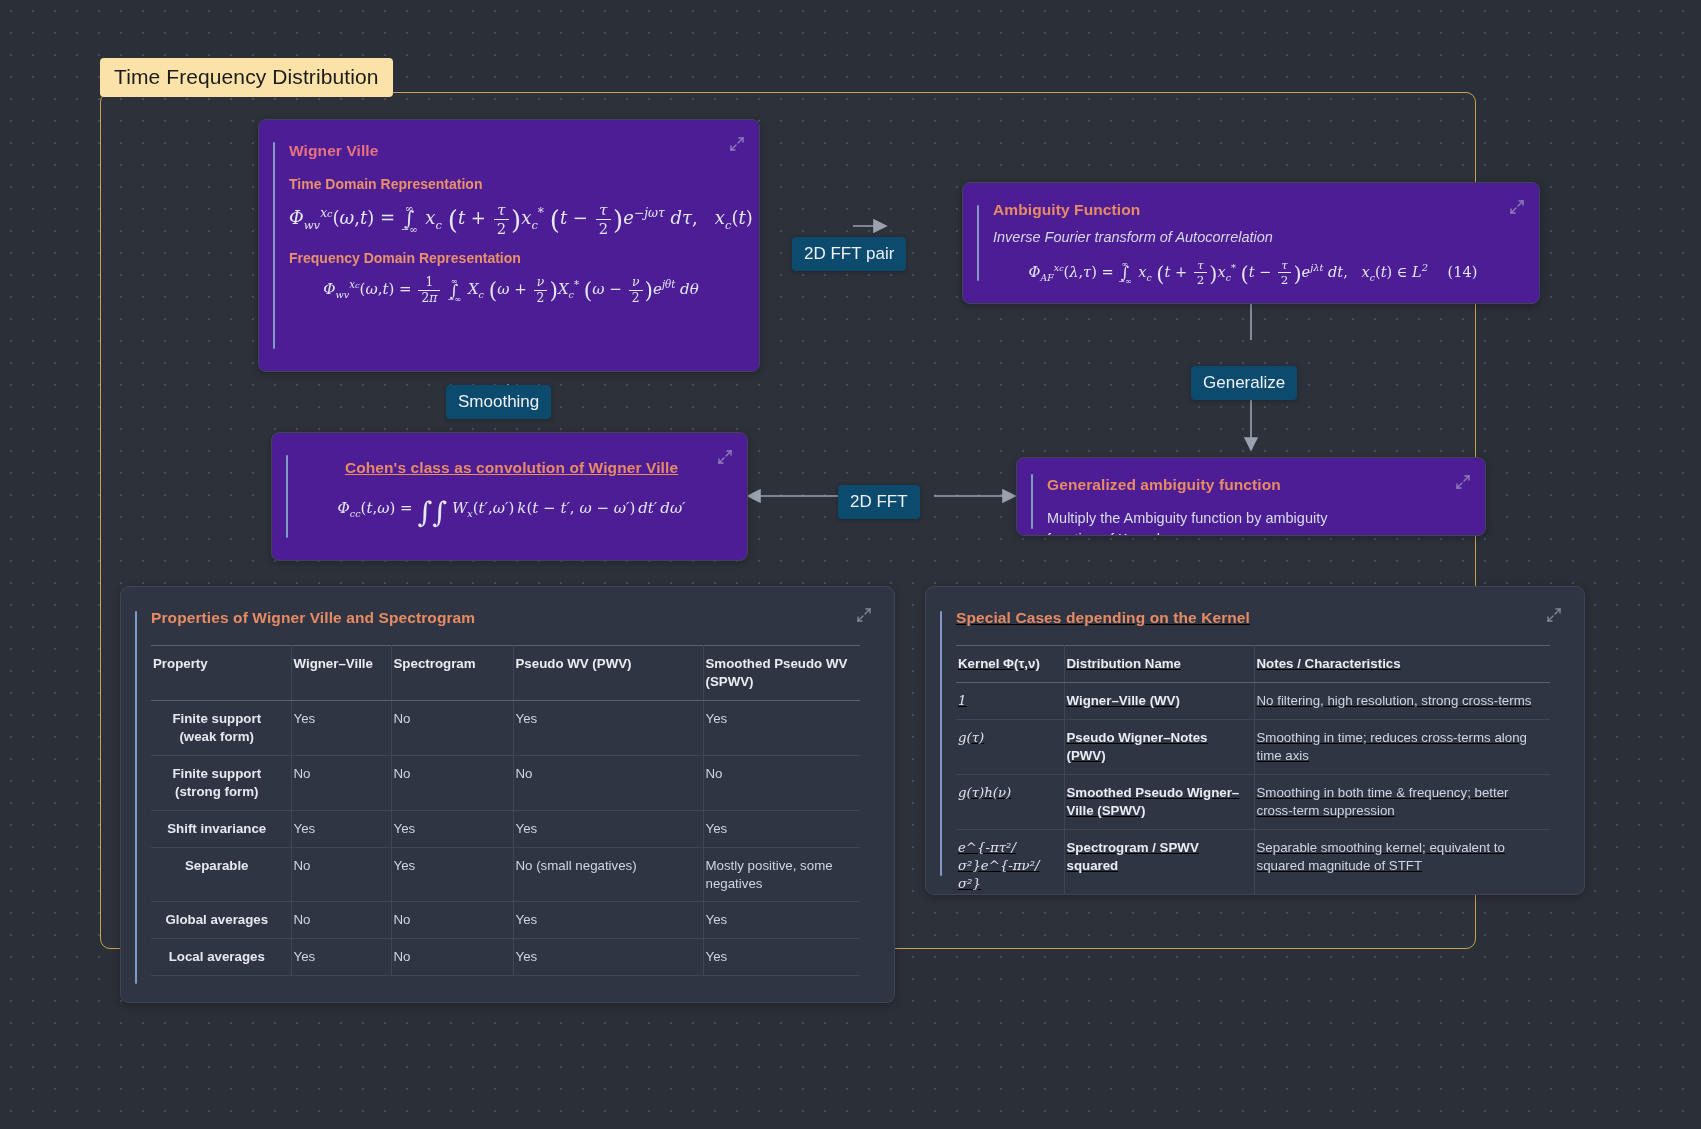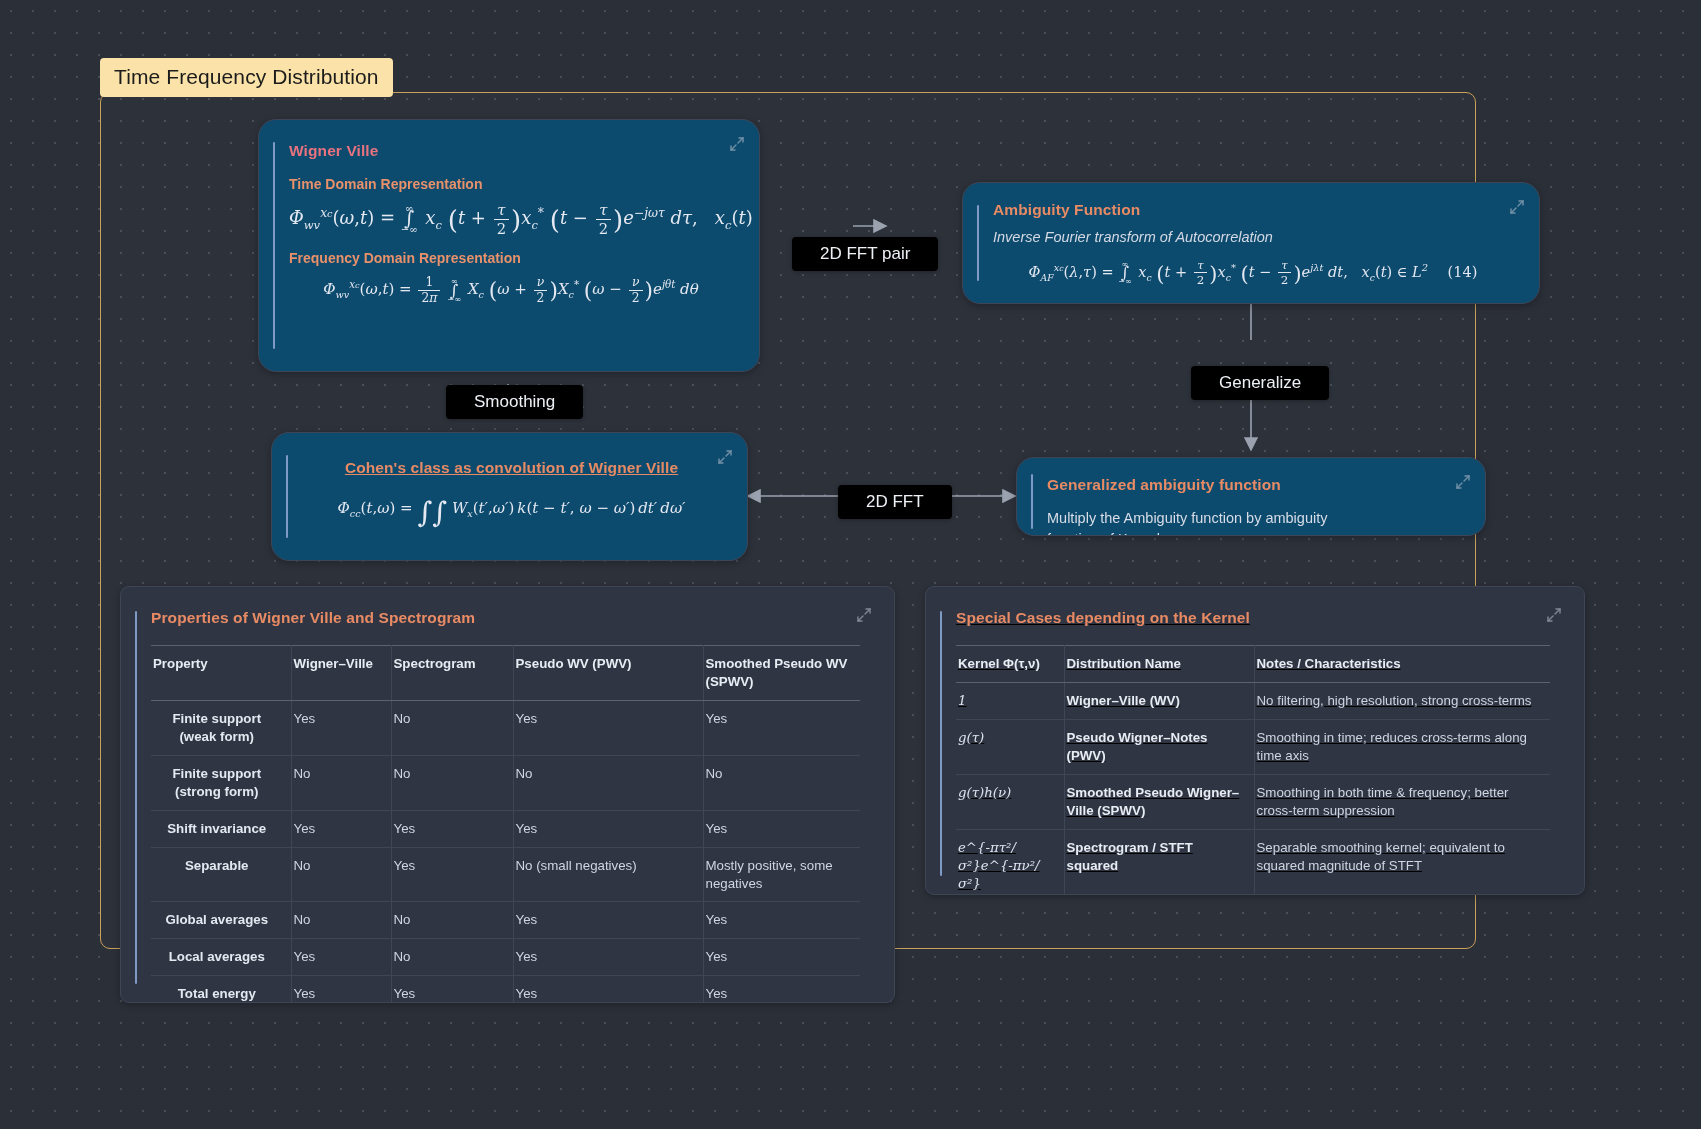--- a/index.html
+++ b/index.html
@@ -34,23 +34,23 @@
     font-size: 21px;
     padding: 7px 14px 8px 14px;
     border-radius: 4px;
     letter-spacing: .1px;
     white-space: nowrap;
   }
 
   
   .node {
     position: absolute;
-    background: #0c4a6e;
+    background: #4c1d95;
     border: 1px solid #3e4555;
-    border-radius: 18px;
+    border-radius: 8px;
     box-shadow: 0 2px 7px rgba(0,0,0,.28);
     overflow: hidden;
   }
   .node-inner { position: relative; height: 100%; padding: 22px 26px 20px 30px; }
   .accent-bar {
     position: absolute; left: 14px; top: 22px; bottom: 22px;
     width: 2px; background: #7f9ac4; border-radius: 1px;
   }
   .node-title {
     font-size: 15.5px; font-weight: 600; letter-spacing: .1px;
@@ -98,24 +98,24 @@
     display: inline-flex; flex-direction: column; align-items: center;
     vertical-align: middle; font-size: .56em; line-height: 1.1;
     margin: 0 2px 0 0;
   }
   .paren { font-size: 1.45em; vertical-align: -0.18em; display: inline-block; }
   .eqno { color: #e4e8f0; font-family: "DejaVu Serif", serif; }
 
   
   .edge-label {
     position: absolute;
-    background: #000000;
+    background: #0c4a6e;
     color: #eef1f6;
     font-size: 17px;
-    padding: 7px 28px;
+    padding: 7px 12px;
     border-radius: 4px;
     white-space: nowrap;
     box-shadow: 0 1px 4px rgba(0,0,0,.3);
   }
   svg.edges { position: absolute; inset: 0; width: 100%; height: 100%; pointer-events: none; }
 
   
   .table-card {
     position: absolute;
     background: #2f3543;
@@ -372,27 +372,20 @@
               <td class="tcell-pad">Yes</td>
               <td class="tcell-pad">Yes</td>
             </tr>
             <tr>
               <td class="rowhead">Local averages</td>
               <td class="tcell-pad">Yes</td>
               <td class="tcell-pad">No</td>
               <td class="tcell-pad">Yes</td>
               <td class="tcell-pad">Yes</td>
             </tr>
-            <tr>
-              <td class="rowhead">Total energy</td>
-              <td class="tcell-pad">Yes</td>
-              <td class="tcell-pad">Yes</td>
-              <td class="tcell-pad">Yes</td>
-              <td class="tcell-pad">Yes</td>
-            </tr>
           </tbody>
       </table>
     </div>
   </div>
 
   <div class="table-card" style="left:925px; top:586px; width:660px; height:309px;text-decoration:underline;">
     <div class="node-inner" style="padding:22px 24px 10px 30px;">
       <div class="accent-bar" style="top:24px; bottom:18px;"></div>
       <span class="expand-icon" style="right:22px; top:20px;">
         <svg viewBox="0 0 16 16" width="16" height="16" fill="none" stroke="#c7cdd8" stroke-width="1.4" stroke-linecap="round">
@@ -427,21 +420,21 @@
               <td class="strong tcell-pad">Pseudo Wigner–Notes (PWV)</td>
               <td class="tcell-pad">Smoothing in time; reduces cross-terms along time axis</td>
             </tr>
             <tr>
               <td class="kernel">g(τ)h(ν)</td>
               <td class="strong tcell-pad">Smoothed Pseudo Wigner–Ville (SPWV)</td>
               <td class="tcell-pad">Smoothing in both time &amp; frequency; better cross-term suppression</td>
             </tr>
             <tr>
               <td class="kernel">e^{-πτ²/σ²}e^{-πν²/σ²}</td>
-              <td class="strong tcell-pad">Spectrogram / STFT squared</td>
+              <td class="strong tcell-pad">Spectrogram / SPWV squared</td>
               <td class="tcell-pad">Separable smoothing kernel; equivalent to squared magnitude of STFT</td>
             </tr>
           </tbody>
       </table>
     </div>
   </div>
 
 </div>
 
 </body></html>

